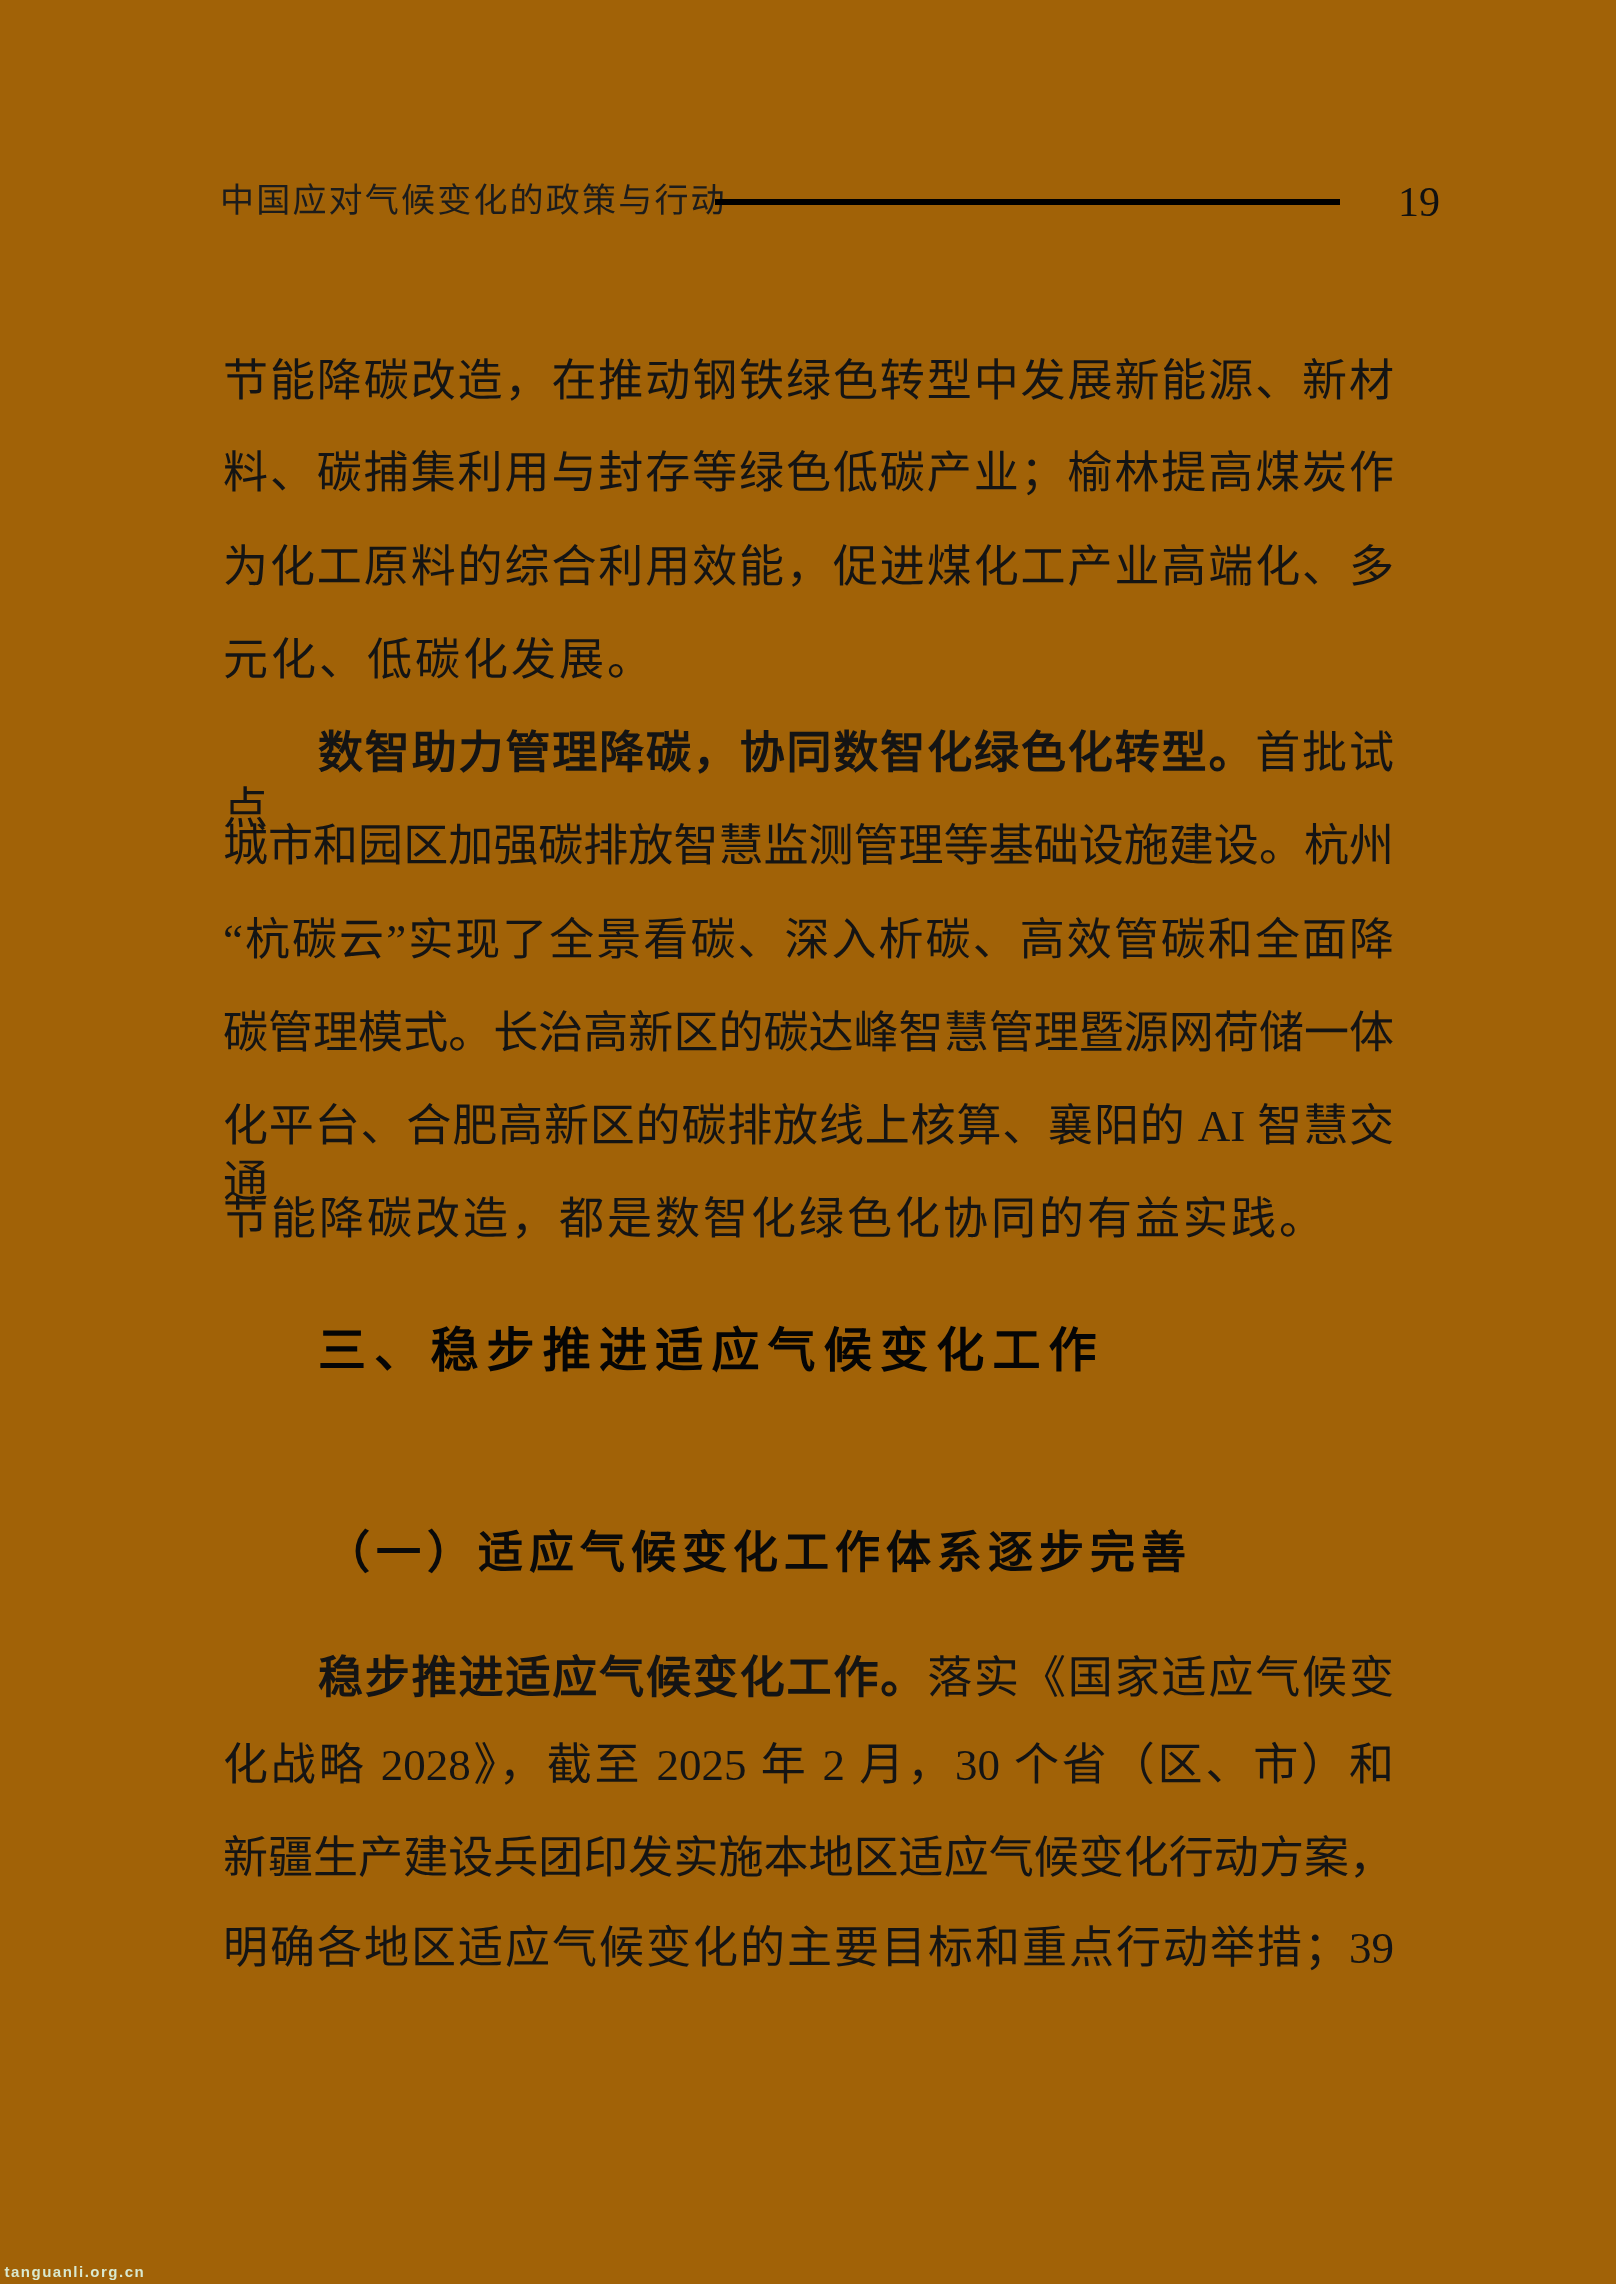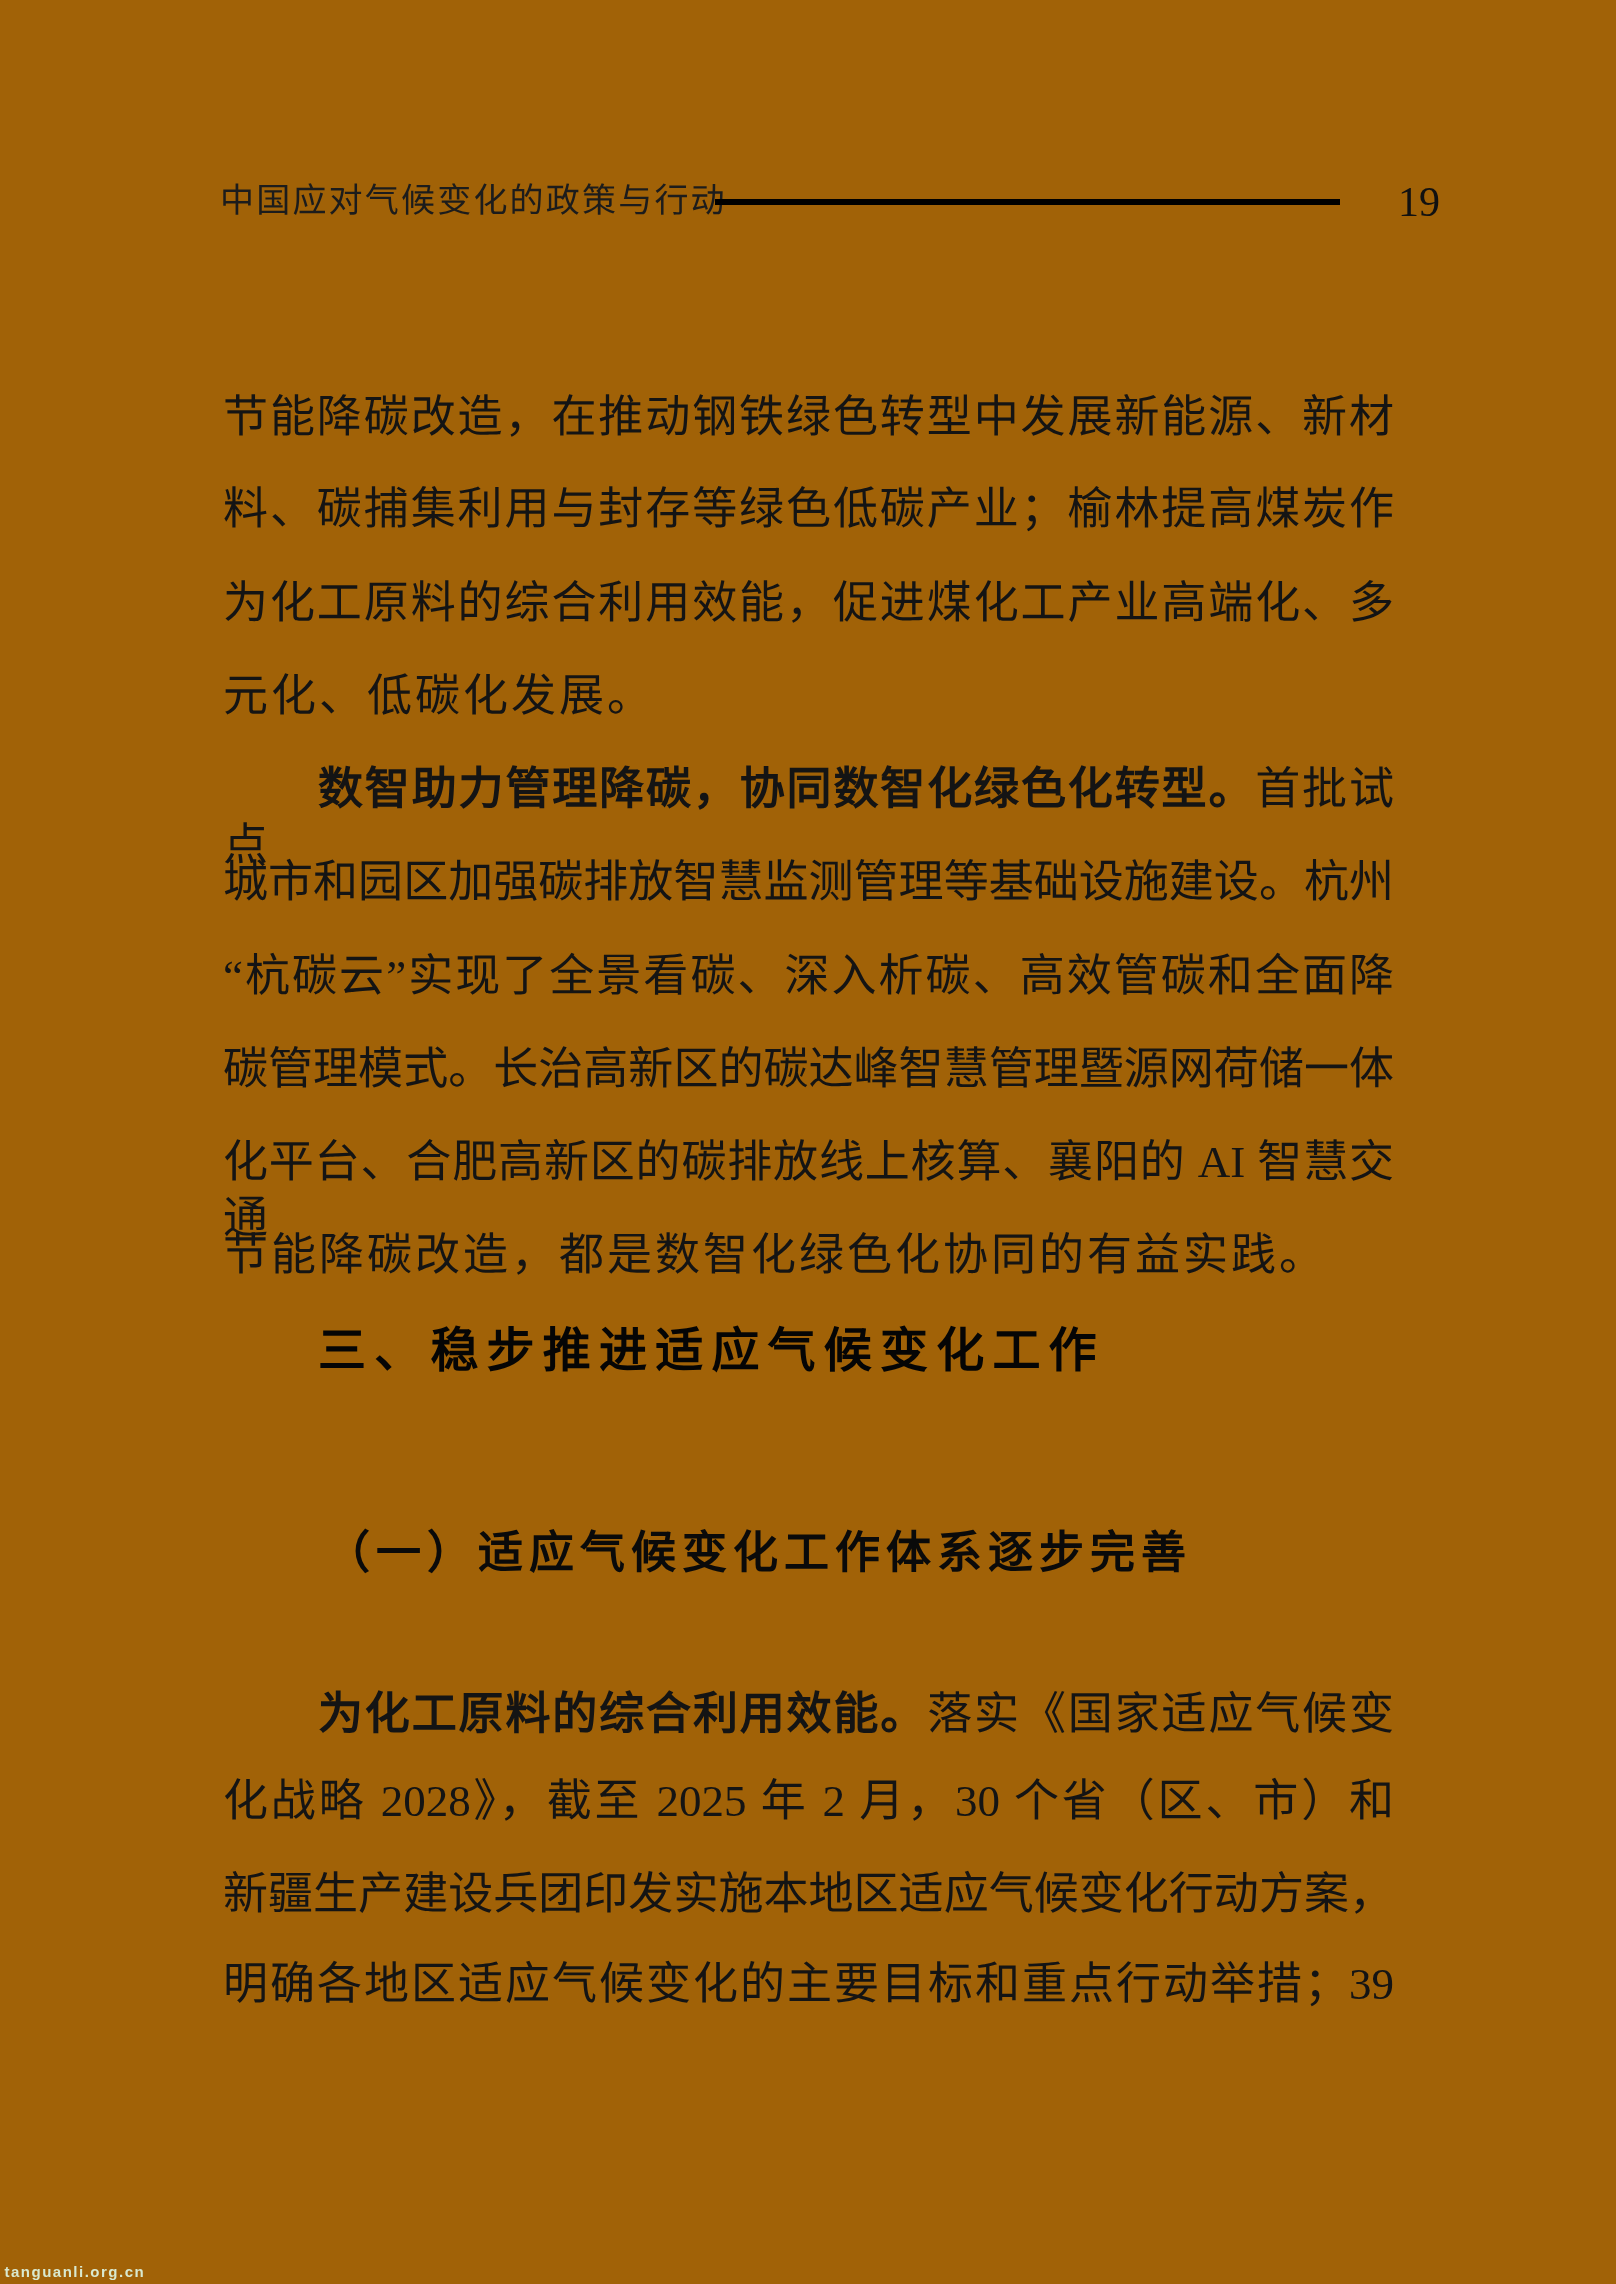--- a/index.html
+++ b/index.html
@@ -27,21 +27,21 @@
   .h-page{
     position:absolute;left:1398px;top:181px;
     font-family:"Liberation Serif","DejaVu Serif",serif;
     font-size:42px;line-height:1.0;color:#111111;
   }
 
   
   .bl{
     position:absolute;left:223px;width:1171px;
     font-size:45px;line-height:1.25;
-    color:#141414;white-space:normal;margin-top:36px;
+    color:#141414;white-space:normal;
   }
   .just{text-align:justify;text-align-last:justify;}
   .short{text-align:left;letter-spacing:3px;}
   .ind{text-indent:95px;}
   .bl b{font-weight:bold;}
 
   .h1{
     position:absolute;left:318px;top:1323px;
     font-family:"Liberation Sans","DejaVu Sans",sans-serif;
     font-weight:bold;font-size:48px;line-height:1.15;
@@ -79,21 +79,21 @@
   <div class="bl just" style="top:818px"><span>城市和园区加强碳排放智慧监测管理等基础设施建设。杭州</span></div>
   <div class="bl just" style="top:912px"><span>“杭碳云”实现了全景看碳、深入析碳、高效管碳和全面降</span></div>
   <div class="bl just" style="top:1005px"><span>碳管理模式。长治高新区的碳达峰智慧管理暨源网荷储一体</span></div>
   <div class="bl just" style="top:1098px"><span>化平台、合肥高新区的碳排放线上核算、襄阳的 AI 智慧交通</span></div>
   <div class="bl short" style="top:1191px"><span>节能降碳改造，都是数智化绿色化协同的有益实践。</span></div>
 
   <div class="h1">三、稳步推进适应气候变化工作</div>
 
   <div class="h2">（一）适应气候变化工作体系逐步完善</div>
 
-  <div class="bl just ind" style="top:1650px"><b>为化工原料的综合利用效能。</b><span>落实《国家适应气候变</span></div>
+  <div class="bl just ind" style="top:1650px"><b>稳步推进适应气候变化工作。</b><span>落实《国家适应气候变</span></div>
   <div class="bl just" style="top:1737px"><span>化战略 2028》，截至 2025 年 2 月，30 个省（区、市）和</span></div>
   <div class="bl just" style="top:1830px"><span>新疆生产建设兵团印发实施本地区适应气候变化行动方案，</span></div>
   <div class="bl just" style="top:1920px"><span>明确各地区适应气候变化的主要目标和重点行动举措；39</span></div>
 
   <div class="watermark">tanguanli.org.cn</div>
 
 </div>
 
 
 </body></html>

